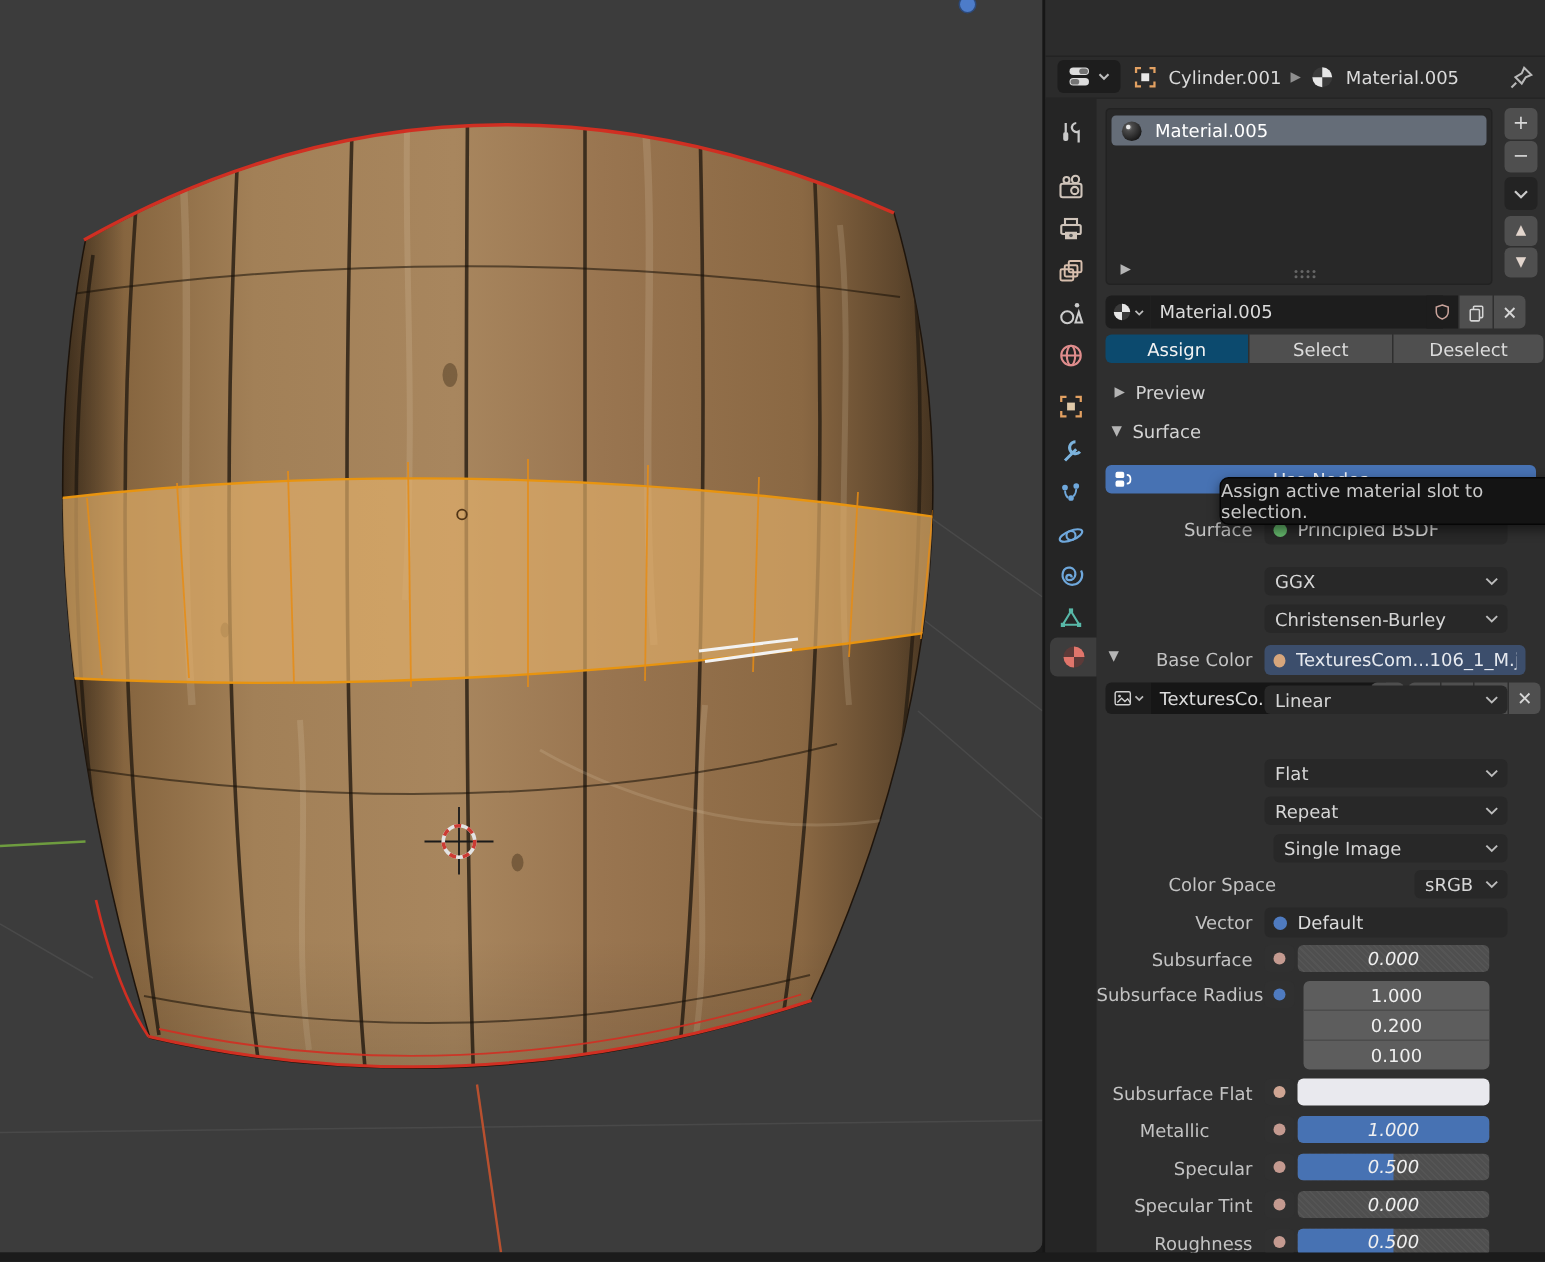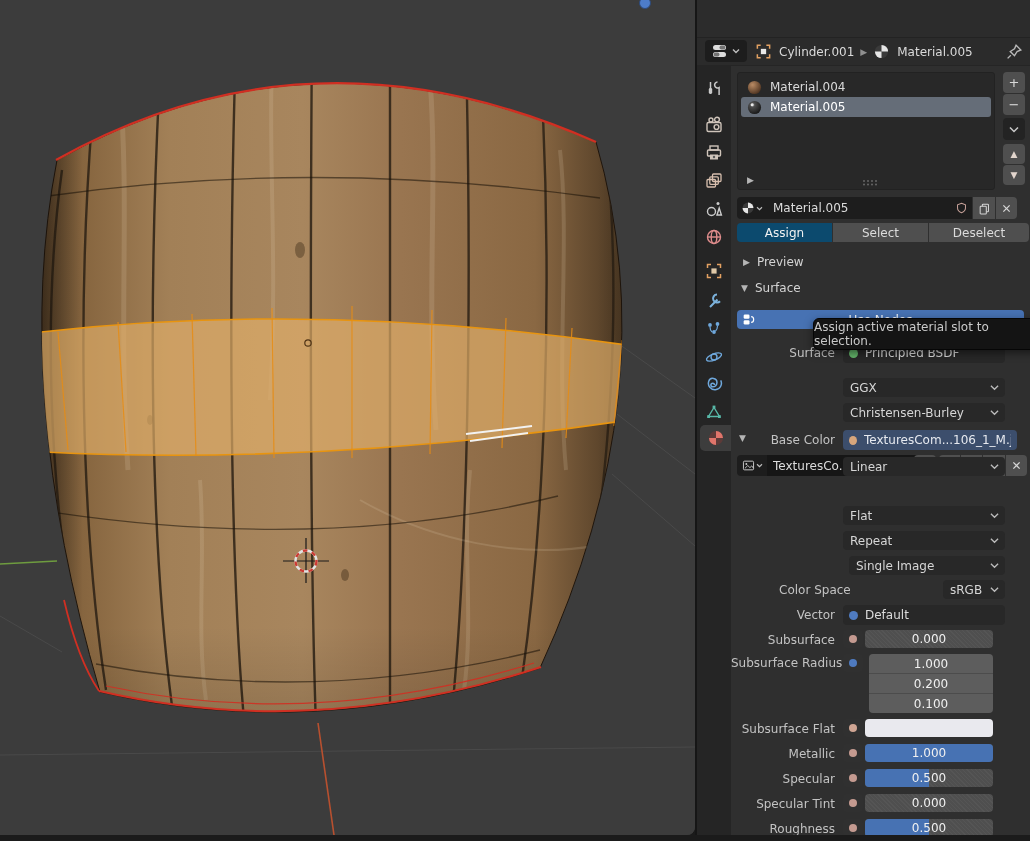--- a/index.html
+++ b/index.html
@@ -39,21 +39,21 @@
   .fld{background:#1d1d1d;border-radius:4px;display:flex;align-items:center;padding:0 6px;color:#dcdcdc;height:20px;}
   .btn{background:#4f4f4f;display:flex;align-items:center;justify-content:center;color:#dcdcdc;height:19px;}
   .btn.hover{background:#0c4a6e;color:#f2f2f2;}
   .dd{background:#282828;border-radius:4px;height:19px;display:flex;align-items:center;padding:0 7px;color:#d6d6d6;position:relative;}
   .dd .chev{position:absolute;right:6px;top:6px;}
   .lbl{position:absolute;text-align:right;color:#c3c3c3;white-space:nowrap;}
   .socket{position:absolute;width:20px;height:18px;background:#303030;border-radius:4px;
           display:flex;align-items:center;justify-content:center;}
   .socket i{width:8px;height:8px;border-radius:50%;display:block;}
   .slider{position:absolute;height:18px;background:#4f4f4f;border-radius:4px;overflow:hidden;
-          background-image:repeating-linear-gradient(45deg,rgba(255,255,255,.035) 0 1px,transparent 1px 3px);}
+          background-image:repeating-linear-gradient(45deg,rgba(255,255,255,.035) 0 1px,transparent 1px 3px);font-style:italic;}
   .slider .fillbar{position:absolute;left:0;top:0;bottom:0;background:#4772b3;}
   .slider .val{position:absolute;inset:0;display:flex;align-items:center;justify-content:center;color:#f0f0f0;}
   .stack{position:absolute;background:#5d5d5d;border-radius:4px;overflow:hidden;}
   .stack div{height:19px;display:flex;align-items:center;justify-content:center;color:#f0f0f0;border-bottom:1px solid #4c4c4c;}
   .stack div:last-child{border-bottom:none;}
   .phead{position:absolute;display:flex;align-items:center;gap:7px;color:#d4d4d4;}
   .tri{color:#b5b5b5;font-size:9px;}
   .usenodes{position:absolute;background:#4772b3;border-radius:4px;height:19px;display:flex;align-items:center;
             justify-content:center;color:#f2f4f8;}
   .usenodes .unicon{position:absolute;left:5px;top:2px;}
@@ -355,32 +355,20 @@
           <path d="M9 2 A7 7 0 0 1 16 9 L9 9 Z" fill="#e0756b"></path>
             <path d="M9 9 L9 16 A7 7 0 0 1 2 9 Z" fill="#e0756b"></path>
           </svg>
       </div>
     </div>
 
     <div id="pcontent">
 
       <div class="abs listbox" style="left:6px;top:6px;width:256px;height:116px;">
         <div style="padding:4px 3px 0 3px;">
-          <div class="slot-row">
-            <svg width="15" height="15" viewBox="0 0 16 16">
-              <defs>
-                  <radialGradient id="sphA" cx="0.35" cy="0.3" r="0.75">
-                <stop offset="0" stop-color="#b98b64"></stop>
-                    <stop offset="1" stop-color="#4e3320"></stop>
-                  </radialGradient>
-                </defs>
-              <circle cx="8" cy="8" r="7" fill="url(#sphA)"></circle>
-              </svg>
-            <span>Material.004</span>
-          </div>
           <div class="slot-row sel">
             <svg width="15" height="15" viewBox="0 0 16 16">
               <defs>
                   <radialGradient id="sphB" cx="0.35" cy="0.3" r="0.75">
                 <stop offset="0" stop-color="#9a9a9a"></stop>
                     <stop offset="0.25" stop-color="#4c4c4c"></stop>
                     <stop offset="1" stop-color="#161616"></stop>
                   </radialGradient>
                 </defs>
               <circle cx="8" cy="8" r="7" fill="url(#sphB)"></circle>
@@ -610,21 +598,21 @@
         <div>0.200</div>
         <div>0.100</div>
       </div>
 
       <span class="lbl" style="left:0;top:656px;width:104px;">Subsurface Flat</span>
       <div class="socket" style="left:112px;top:653px;">
           <i style="background:#cfa593;"></i>
         </div>
       <div class="swatch" style="left: 134px; top: 653px; width: 128px; background: rgb(233, 233, 238);"></div>
 
-      <span class="lbl" style="left:0;top:681px;width:104px;">Metallic</span>
+      <span class="lbl" style="left:0;top:681px;width:104px;text-align:center;">Metallic</span>
       <div class="socket" style="left:112px;top:678px;">
           <i style="background:#c49a90;"></i>
         </div>
       <div class="slider" style="left:134px;top:678px;width:128px;">
         <div class="fillbar" style="width: 100%;"></div>
         <div class="val">1.000</div>
       </div>
 
       <span class="lbl" style="left:0;top:706px;width:104px;">Specular</span>
       <div class="socket" style="left:112px;top:703px;">

